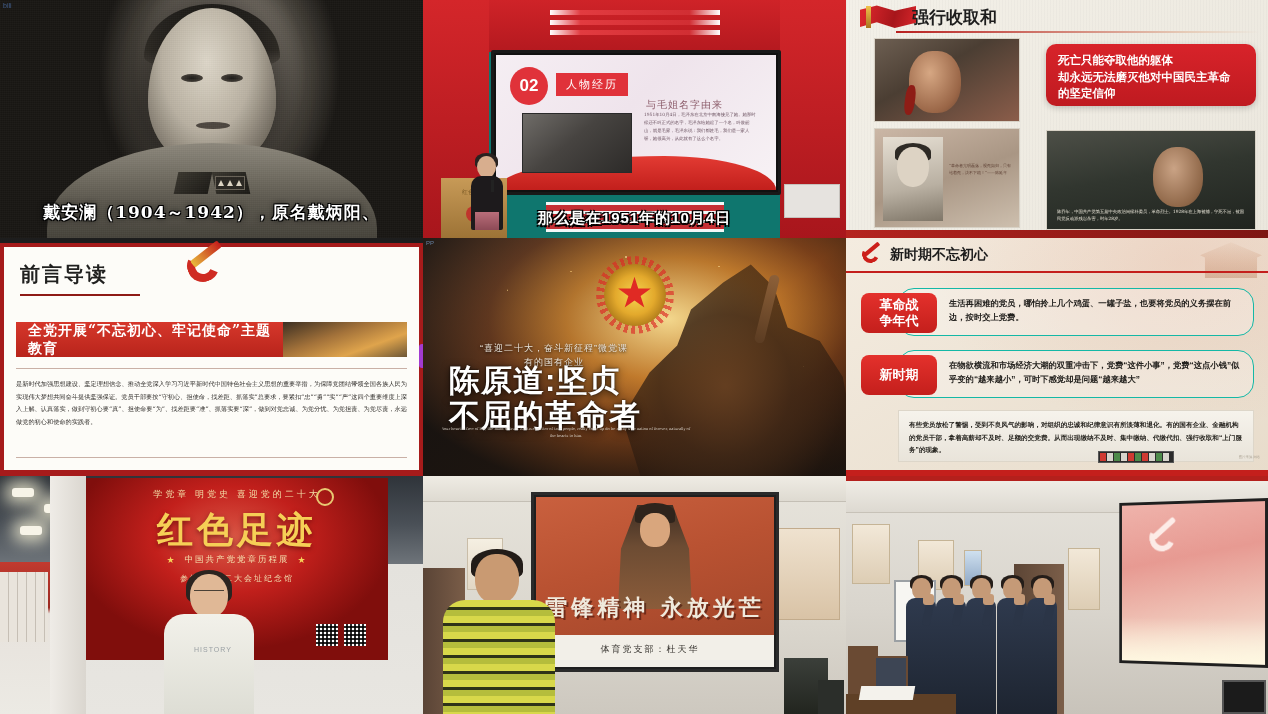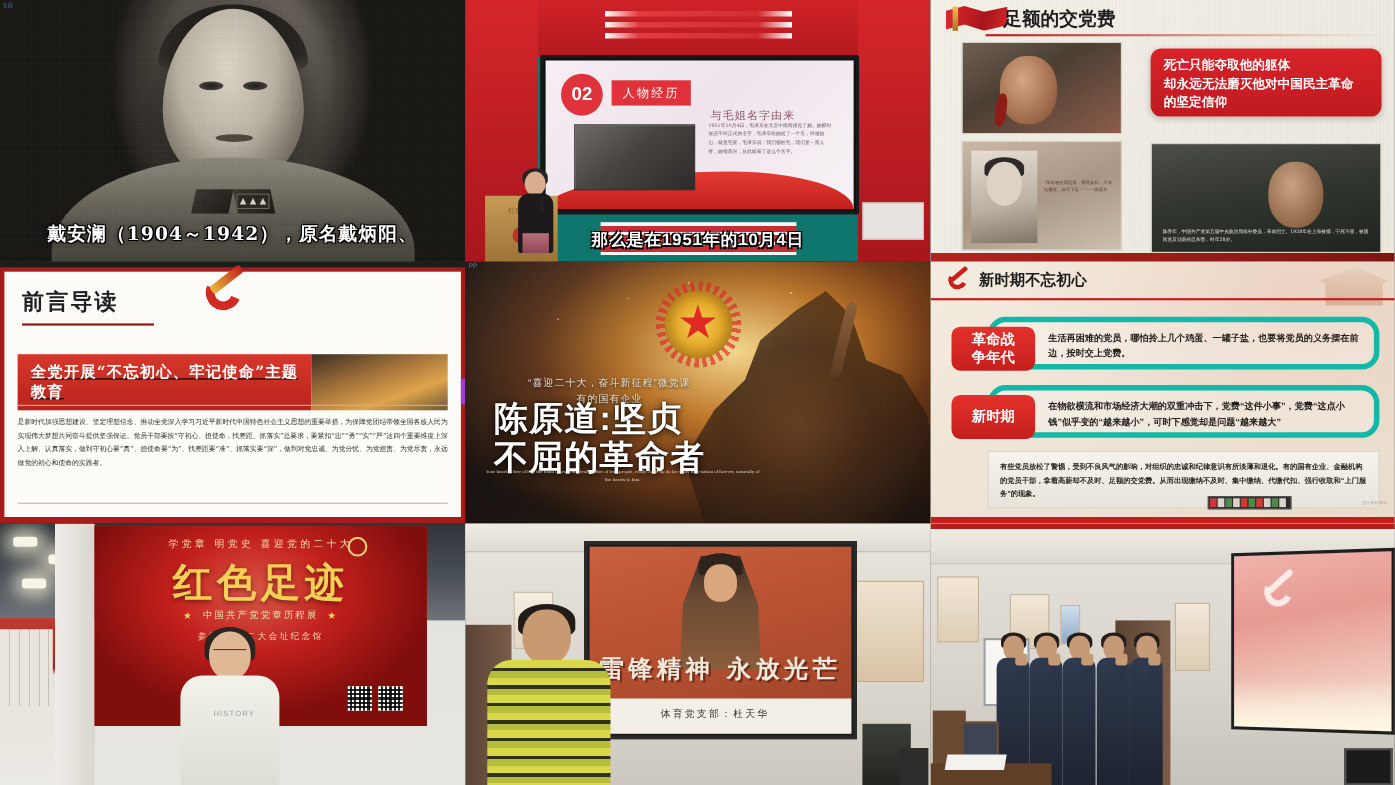--- a/index.html
+++ b/index.html
@@ -228,22 +228,22 @@
     position:absolute; left:10px; top:4px; width:34px; height:8px; background:linear-gradient(90deg,#e8b93c,#c41f1b);
     transform:rotate(-38deg); border-radius:2px;
   }
   .p4 .emblem .sickle{
     position:absolute; left:8px; top:4px; width:32px; height:32px;
     border:8px solid #cf2b22; border-radius:50%;
     border-right-color:transparent; border-top-color:transparent;
     transform:rotate(-22deg);
   }
   .p4 .banner{
-    position:absolute; left:16px; right:16px; top:84px; height:51px;
-    display:flex; align-items:stretch;text-decoration:underline;
+    position:absolute; left:16px; right:16px; top:84px; height:35px;
+    display:flex; align-items:stretch;
   }
   .p4 .banner .red{
     flex:1; background:linear-gradient(180deg,#d6372b,#b8241b);
     display:flex; align-items:center; padding-left:12px;
     color:#fff; font-size:14px; letter-spacing:1px; font-weight:700;
     font-family:"DejaVu Serif","Liberation Serif",serif;
   }
   .p4 .banner .pic{
     width:124px;
     background:linear-gradient(160deg,#3c2f22 0%,#a3723a 40%,#dfa44c 70%,#6d5736 100%);
@@ -333,21 +333,21 @@
   }
   .p6 .logo{
     position:absolute; left:14px; top:6px; width:24px; height:22px;
   }
   .p6 .logo .hammer{ position:absolute; left:3px; top:3px; width:18px; height:4px; background:#cc1f1a; transform:rotate(-40deg); border-radius:1px;}
   .p6 .logo .sickle{ position:absolute; left:2px; top:2px; width:17px; height:17px; border:4px solid #cc1f1a; border-radius:50%; border-right-color:transparent; border-top-color:transparent; transform:rotate(-20deg);}
   .p6 .h-title{ position:absolute; left:44px; top:8px; font-size:14px; font-weight:700; color:#1c1c1c; }
   .p6 .h-rule{ position:absolute; left:0; right:0; top:33px; height:2px; background:#c41f1c; }
   .p6 .rowbox{
     position:absolute; left:52px; right:14px;
-    border:5px solid #14b8a6; border-radius:16px; background:rgba(255,255,255,.25);
+    border:1px solid #14b8a6; border-radius:16px; background:rgba(255,255,255,.25);
   }
   .p6 .rb1{ top:50px; height:48px; }
   .p6 .rb2{ top:112px; height:48px; }
   .p6 .lbl{
     position:absolute; left:-38px; top:4px; width:76px; min-height:40px;
     background:linear-gradient(180deg,#e4312c,#c41f1c); border-radius:8px;
     display:flex; align-items:center; justify-content:center; text-align:center;
     color:#fff; font-weight:700; font-size:13px; line-height:1.2; padding:4px 6px;
   }
   .p6 .txt{
@@ -581,21 +581,21 @@
     </div>
     <div class="footstripe"></div>
     <div class="subtitle">那么是在1951年的10月4日</div>
   </div>
 
   <div class="cell p3">
     <div class="paper"></div>
     <div class="hdr">
       <div class="flag"></div>
       <div class="torch"></div>
-      <div class="h-title">足额的交党费</div>
+      <div class="h-title">强行收取和</div>
       <div class="h-rule"></div>
     </div>
     <div class="img-a">
       <div class="f"></div>
       <div class="blood"></div>
     </div>
     <div class="img-b">
       <div class="portrait">
         <div class="hr"></div>
         <div class="fh"></div>

